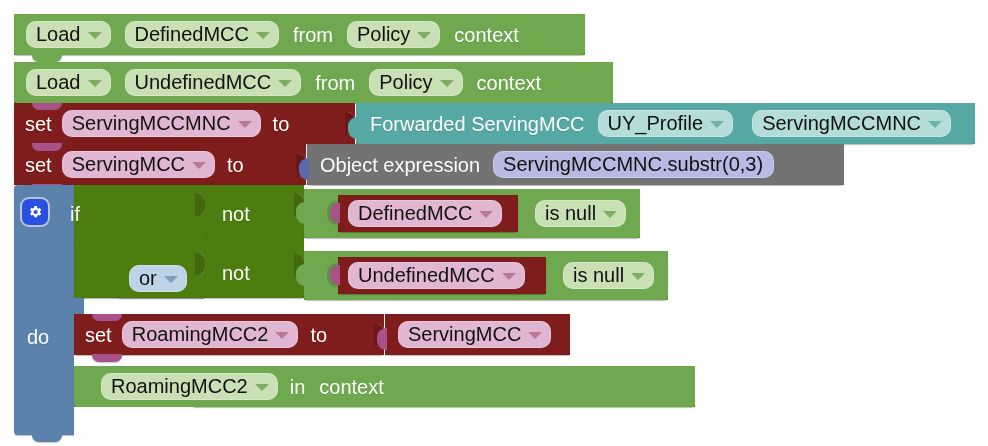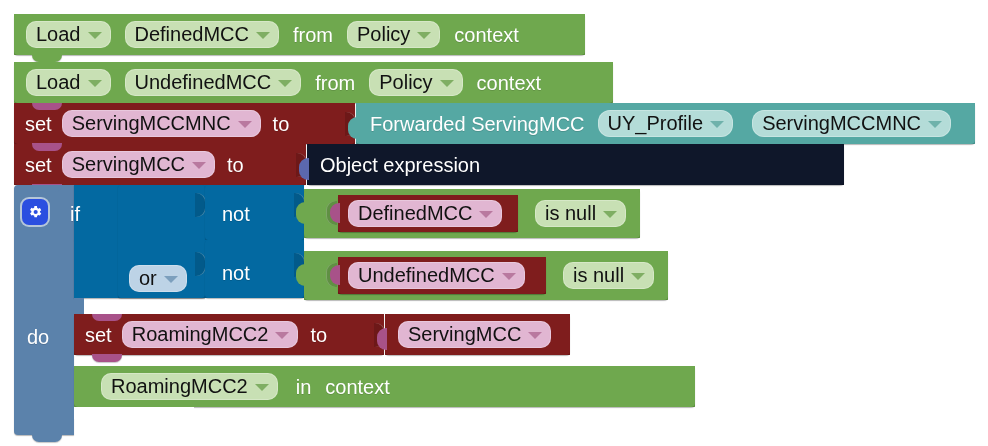--- a/index.html
+++ b/index.html
@@ -43,34 +43,34 @@
     width:0;height:0;border-left:7px solid transparent;
     border-right:7px solid transparent;border-top:7px solid rgba(0,0,0,.30);
     margin-top:2px;flex:0 0 auto;
   }
 
   
   .f-green {background:#c8e0b4;}
   .f-green .caret{border-top-color:#7fae63;}
   .f-pink  {background:#e1b6d2;}
   .f-pink  .caret{border-top-color:#b9799f;}
-  .f-teal  {background:#b4dcd8;border-radius:12px;}
+  .f-teal  {background:#b4dcd8;}
   .f-teal  .caret{border-top-color:#6fb2ab;}
   .f-dblue {background:#b7bbe4;}
   .f-lblue {background:#bdd3e6;}
   .f-lblue .caret{border-top-color:#7c9fbd;}
 
   
   .c-green {background:#6fa84e;}
   .c-green .notch-top,.c-green .notch-bot{background:#6fa84e;}
   .c-pink  {background:#7f1d1d;}
   .c-pink  .notch-top,.c-pink .notch-bot{background:#a85289;}
-  .c-blue  {background:#0369a1;}
+  .c-blue  {background:#4d7c0f;}
   .c-teal  {background:#55a8a3;}
-  .c-dblue {background:#0f172a;}
+  .c-dblue {background:#737373;}
 
   
   .tab-left{
     position:absolute;left:-8px;top:14px;width:10px;height:22px;
     border-radius:9px 0 0 9px;
   }
   .c-green .tab-left,.c-green2 .tab-left{background:#6fa84e;}
   .c-pink  .tab-left{background:#a85289;}
   .c-teal  .tab-left{background:#55a8a3;}
   .c-dblue .tab-left{background:#5b68ae;}
@@ -186,20 +186,23 @@
         <i class="caret"></i>
       </div>
       <span class="lbl" style="margin-left:12px;">to</span>
     </div>
   </div>
   <div class="blk c-dblue" style="left:307px;top:144px;width:537px;height:41px;">
     <div class="body c-dblue"></div>
     <div class="tab-left"></div>
     <div class="row" style="left:13px;">
       <span class="lbl">Object expression</span>
+      <div class="field f-dblue" style="margin-left:13px;padding-right:11px;">
+        <span>ServingMCCMNC.substr(0,3)</span>
+      </div>
     </div>
   </div>
 
   <div id="if-block" style="left:14px;top:185px;width:60px;height:250px;">
 
     <div class="arm" style="left:0;top:0;width:60px;height:250px;border-radius:4px 0 0 4px;box-shadow:0 1px 1px rgba(0,0,0,.28);"></div>
     <div class="notch-top" style="background:#5b82ab;"></div>
     <div class="notch-bot" style="background:#5b82ab;"></div>
   </div>
 
@@ -315,21 +318,21 @@
 
   <div class="blk c-green" style="left:74px;top:366px;width:621px;height:41px;">
     <div class="body c-green"></div>
     <div class="notch-top"></div>
     <div class="notch-bot"></div>
     <div class="row" style="left:12px;">
       <div class="field f-green" style="margin-left:15px;">
         <span>RoamingMCC2</span>
         <i class="caret"></i>
       </div>
-      <span class="lbl" style="margin-left:18px;">in</span>
+      <span class="lbl" style="margin-left:12px;">in</span>
       <span class="lbl" style="margin-left:14px;">context</span>
     </div>
   </div>
 
   <div style="position:absolute;left:74px;top:407px;width:120px;height:12px;background:#ffffff;"></div>
   <div style="position:absolute;left:74px;top:298px;width:10px;height:16px;background:#5b82ab;"></div>
 
 </div>
 
 </body></html>

